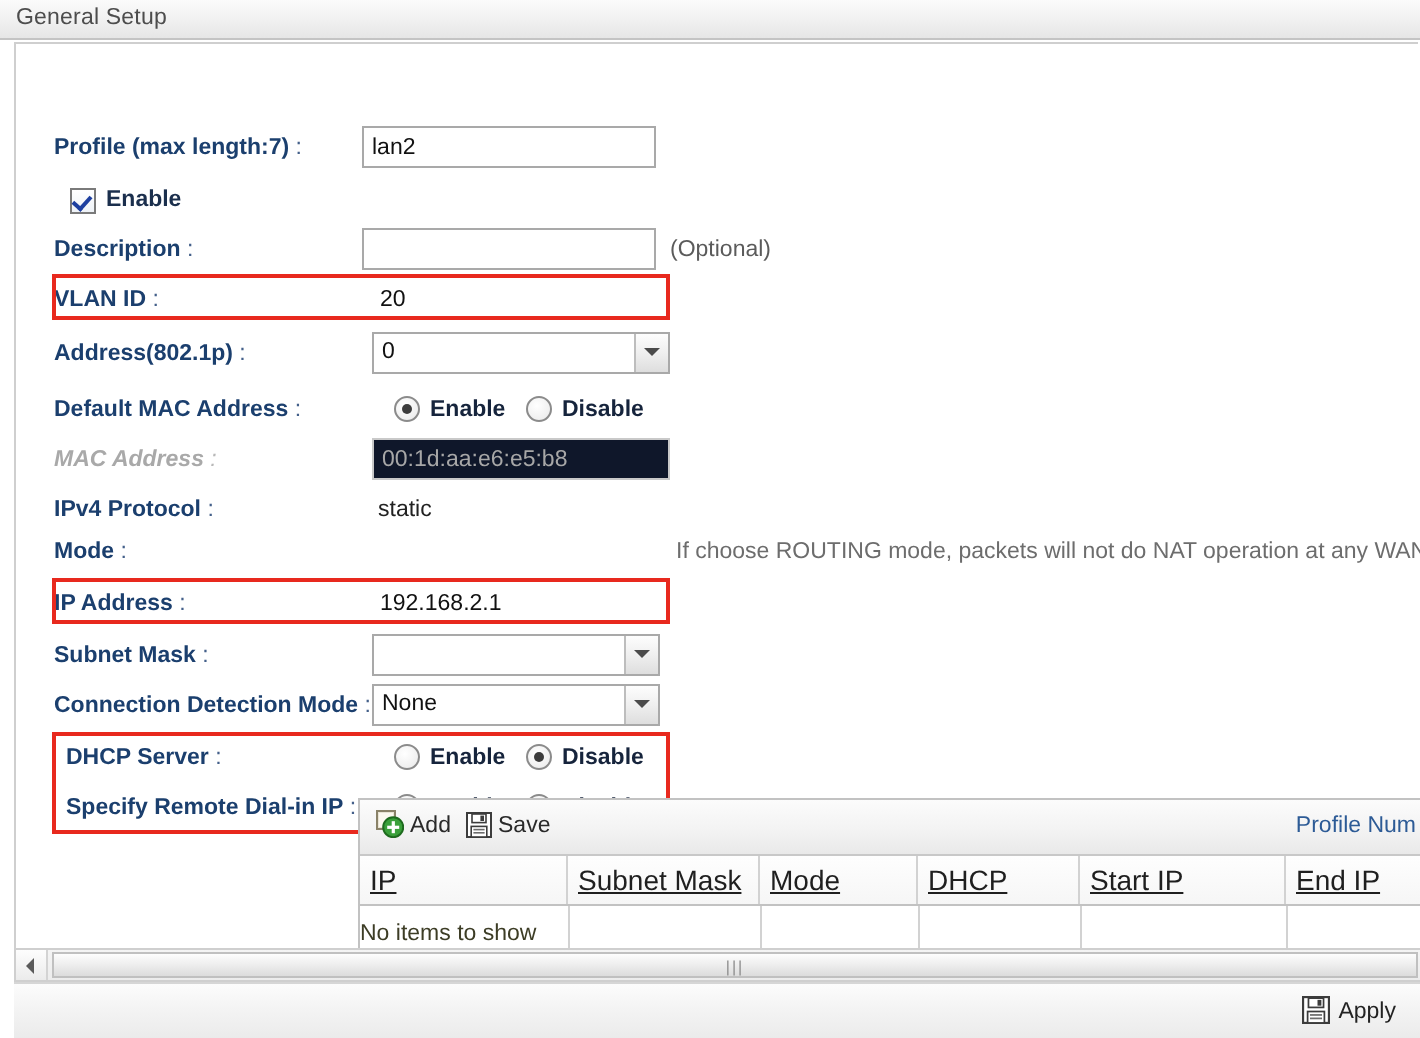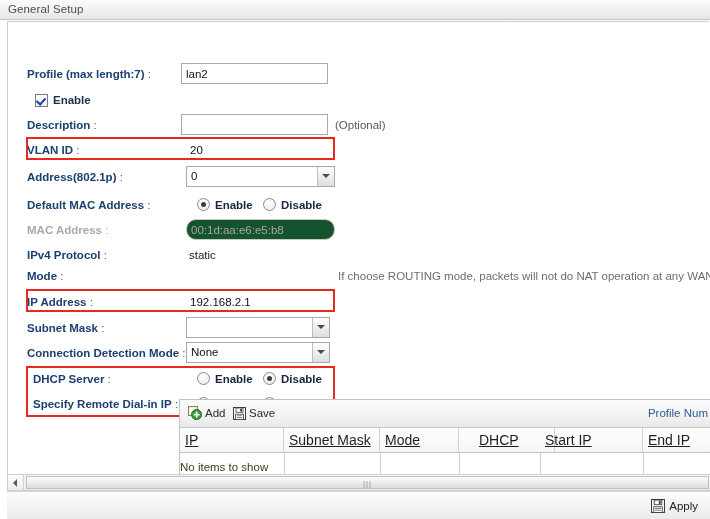--- a/index.html
+++ b/index.html
@@ -57,21 +57,21 @@
     border: 1px solid #a9a9a9;
     background: #ffffff;
     box-sizing: border-box;
     font-size: 11.5px;
     color: #111111;
     line-height: 19px;
     padding: 0 4px;
     font-family: "Liberation Sans", sans-serif;
     outline: none;
   }
-  .tbox.readonly { background: #14532d; color: #a7a7a7; border-color: #c9c9c9; border-radius: 10px; }
+  .tbox.readonly { background: #0f172a; color: #a7a7a7; border-color: #c9c9c9; }
   .tbox.plain { border: none; background: transparent; }
 
   
   .sel {
     position: absolute;
     height: 21px;
     border: 1px solid #a9a9a9;
     background: #ffffff;
     box-sizing: border-box;
     font-size: 11.5px;
@@ -313,21 +313,21 @@
     <div class="lbl" style="left:19px; top:172px;">
       <span>Default MAC Address</span><span class="colon"> :</span>
     </div>
     <div class="radiogrp" style="left:189px; top:172px; width:140px;">
       <span class="radio on" style="left:0;"></span>
       <span class="rlbl" style="left:18px;">Enable</span>
       <span class="radio" style="left:66px;"></span>
       <span class="rlbl" style="left:84px;">Disable</span>
     </div>
 
-    <div class="lbl dim" style="left:19px; top:197px;">
+    <div class="lbl dim" style="left:19px; top:197px;font-style:italic;">
       <span>MAC Address</span><span class="colon"> :</span>
     </div>
     <input class="tbox readonly" style="left: 178px; top: 197px; width: 149px;" type="text" readonly="" value="00:1d:aa:e6:e5:b8">
 
     <div class="lbl" style="left:19px; top:222px;">
       <span>IPv4 Protocol</span><span class="colon"> :</span>
     </div>
     <div class="staticval" style="left:181px; top:222px;">static</div>
 
     <div class="lbl" style="left:19px; top:243px;">
@@ -406,21 +406,21 @@
           </svg>
         </span><span>Save</span>
       </div>
       <div class="profnum">Profile Num</div>
     </div>
 
     <div class="gridhead">
       <div class="gh" style="left:0;   width:104px;">IP</div>
       <div class="gh" style="left:104px;width:96px;">Subnet Mask</div>
       <div class="gh" style="left:200px;width:79px;">Mode</div>
-      <div class="gh" style="left:294px;width:81px;">DHCP</div>
+      <div class="gh" style="left:279px;width:81px;">DHCP</div>
       <div class="gh" style="left:360px;width:103px;">Start IP</div>
       <div class="gh" style="left:463px;width:68px; border-right:none;">End IP</div>
     </div>
 
     <div class="gridbody">
       <div class="cellline" style="left:104px;"></div>
       <div class="cellline" style="left:200px;"></div>
       <div class="cellline" style="left:279px;"></div>
       <div class="cellline" style="left:360px;"></div>
       <div class="cellline" style="left:463px;"></div>

